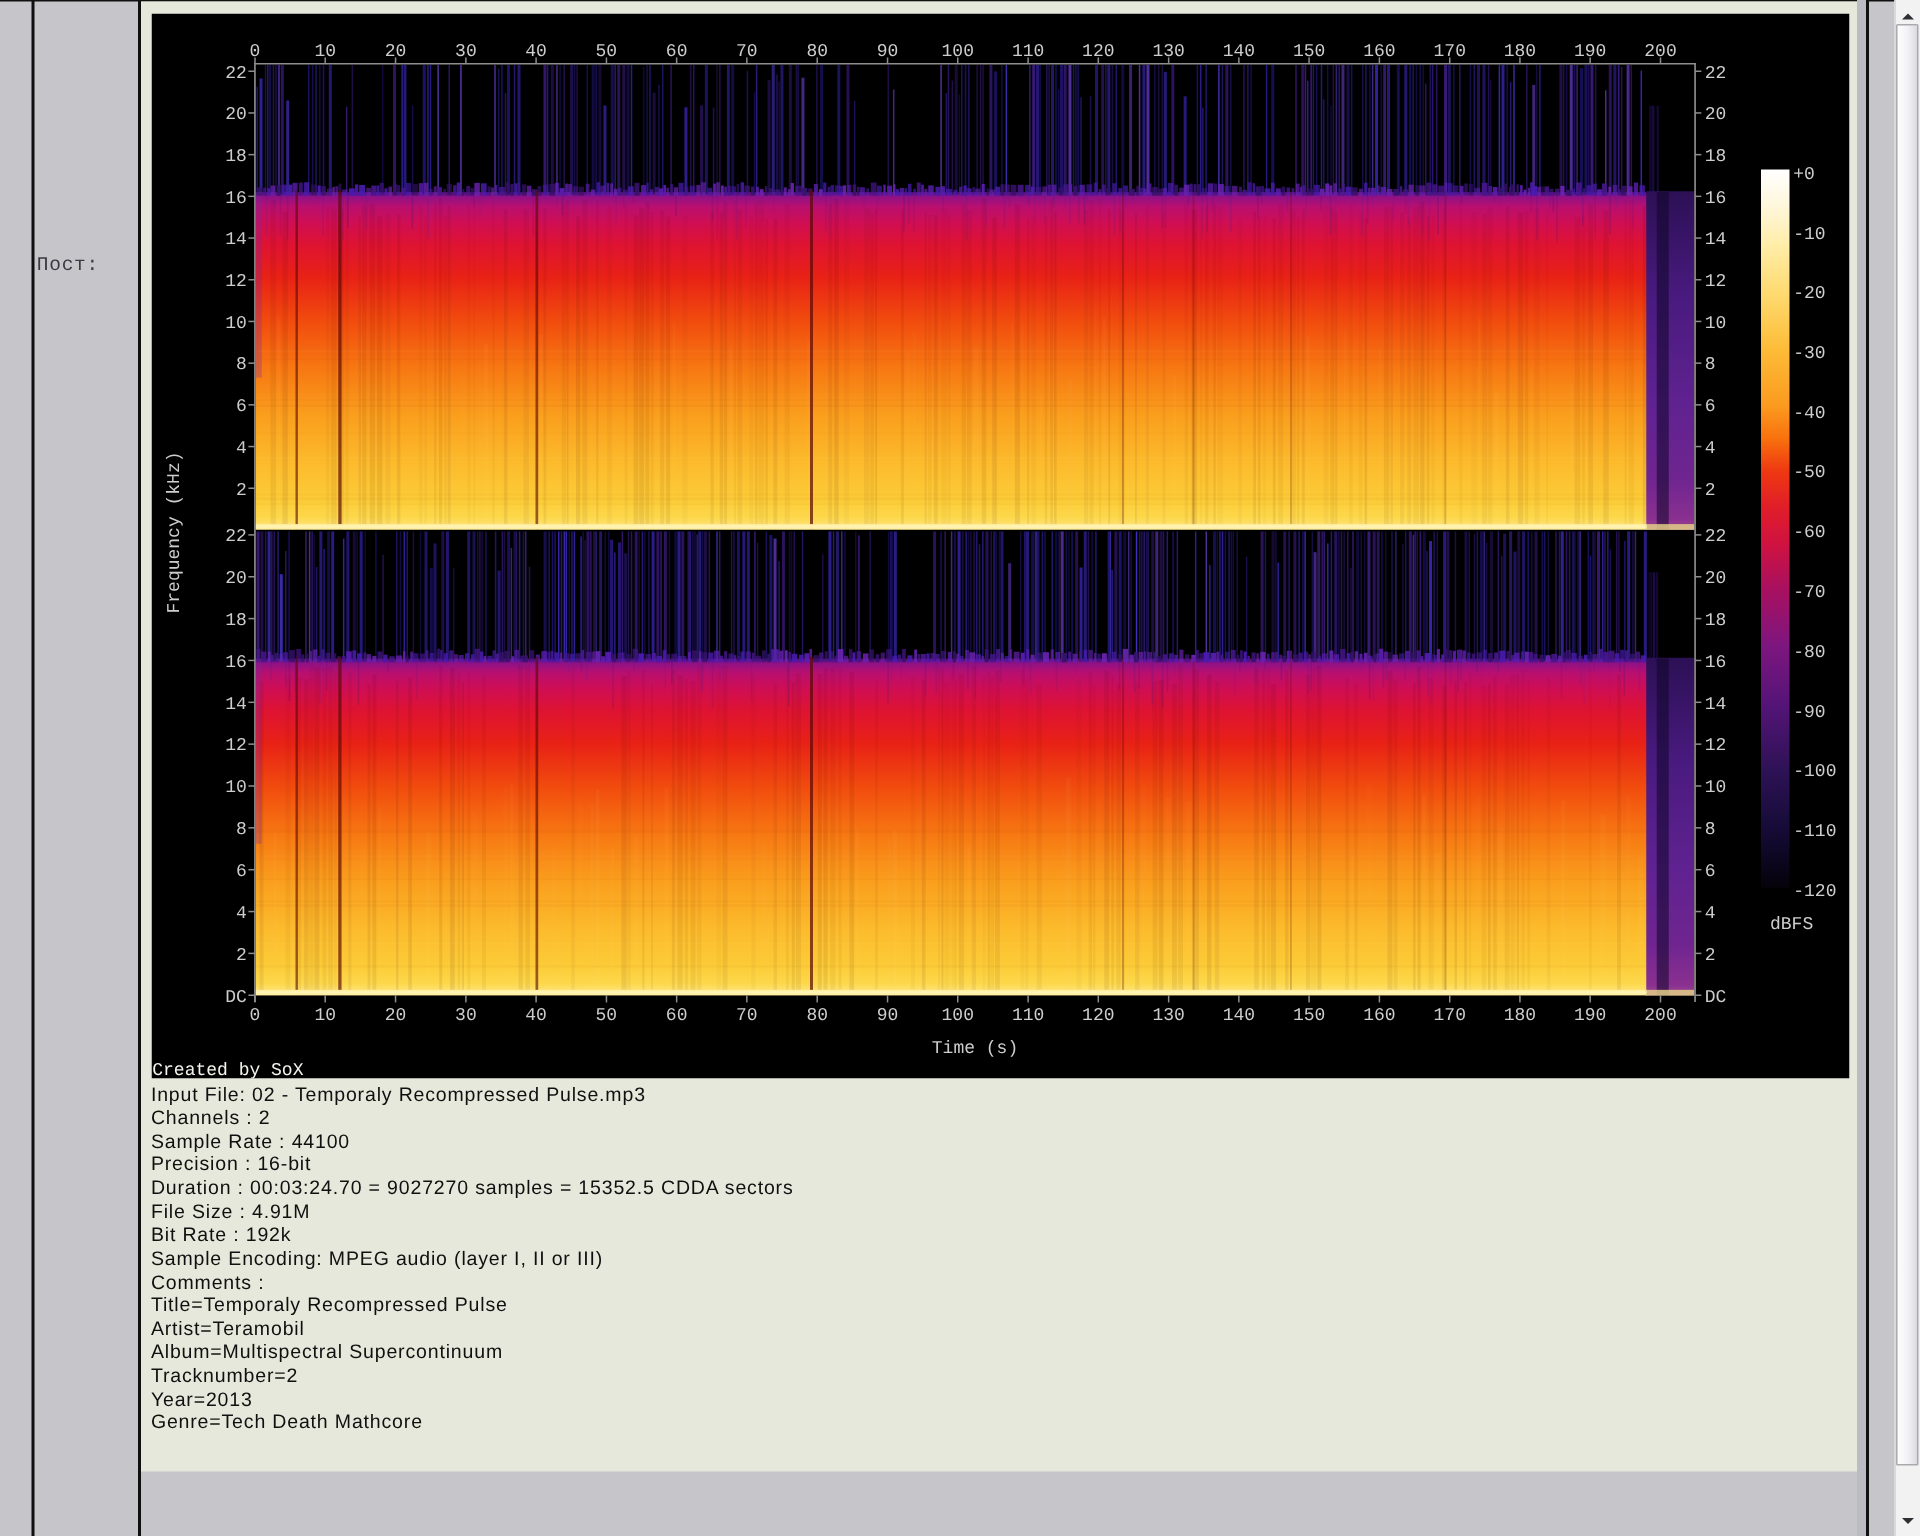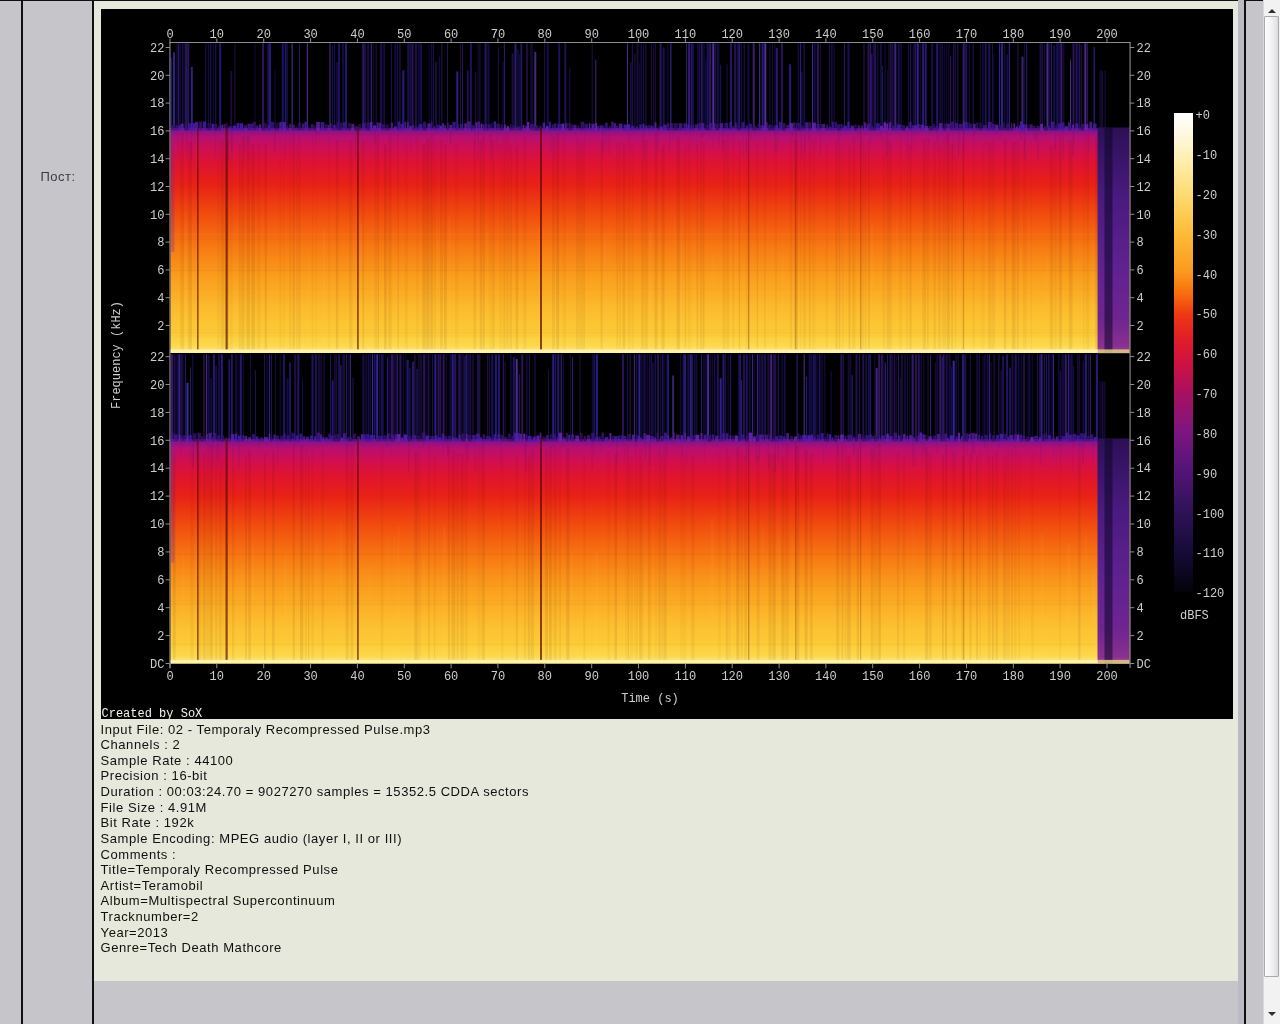--- a/index.html
+++ b/index.html
@@ -5,21 +5,21 @@
 *{box-sizing:border-box;}
 .abs{position:absolute;}
 </style></head>
 <body>
 <div class="abs" style="left:0;top:0;width:1263px;height:1.2px;background:#101010"></div>
 <div class="abs" style="left:21.2px;top:0;width:1.4px;height:1024px;background:#101010"></div>
 <div class="abs" style="left:92.3px;top:0;width:2.2px;height:1024px;background:#101010"></div>
 <div class="abs" style="left:1238px;top:0;width:6.2px;height:1024px;background:#bbbbc3"></div>
 <div class="abs" style="left:1244.2px;top:0;width:1.5px;height:1024px;background:#101010"></div>
 <div class="abs" style="left:94px;top:1px;width:1144px;height:980px;background:#e5e8da"></div>
-<div class="abs" style="left:24.5px;top:168.5px;font-family:Liberation Sans, sans-serif;font-size:13px;letter-spacing:0.5px;color:#3a3a46;padding-left:16px;">Пост:</div>
+<div class="abs" style="left:24.5px;top:168.5px;font-family:Liberation Mono, monospace;font-size:13px;letter-spacing:0.5px;color:#3a3a46;">Пост:</div>
 <svg width="1132" height="710" viewBox="0 0 1132 710" style="position:absolute;left:101px;top:9px">
 <defs>
 <linearGradient id="band" x1="0" y1="0" x2="0" y2="1">
 <stop offset="0" stop-color="#460d6e"></stop>
 <stop offset="0.013" stop-color="#8c1286"></stop>
 <stop offset="0.042" stop-color="#b80f70"></stop>
 <stop offset="0.09" stop-color="#cf0e54"></stop>
 <stop offset="0.155" stop-color="#de1332"></stop>
 <stop offset="0.25" stop-color="#e82116"></stop>
 <stop offset="0.38" stop-color="#f14b0e"></stop>

